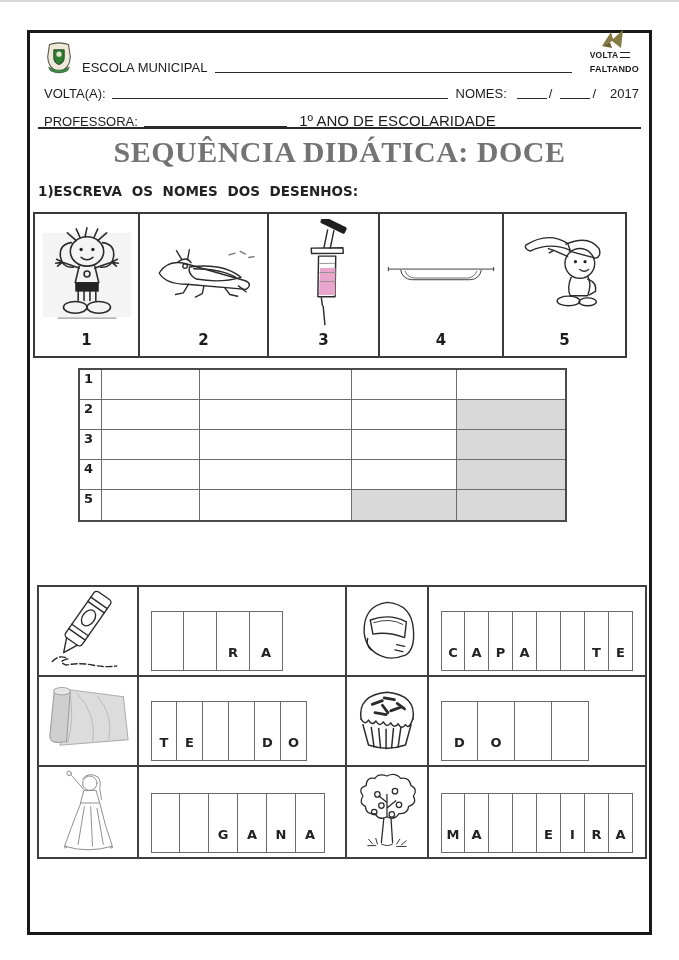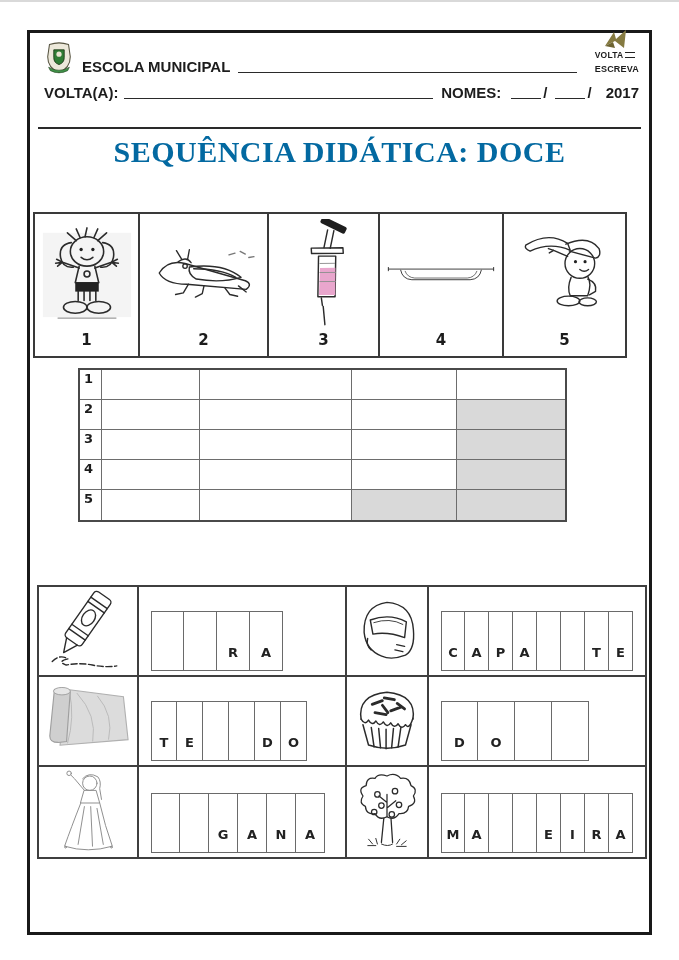--- a/index.html
+++ b/index.html
@@ -6,35 +6,35 @@
   .page{position:relative;width:679px;height:960px;background:#fff;overflow:hidden;
         font-family:"Liberation Sans",sans-serif;color:#1c1c1c;}
   .scan-edge-top{position:absolute;left:0;top:0;width:679px;height:2px;background:#d9d9d9;}
   .frame{position:absolute;left:27px;top:30px;width:619px;height:899px;border:3px solid #191919;background:#fff;}
 
   
   .hdr-row{position:absolute;left:14px;right:10px;display:flex;align-items:flex-end;}
   .hdr-row1{top:10px;height:32px;}
   .hdr-row2{top:46px;height:22px;}
   .hdr-row3{top:72px;height:24px;}
-  .blab{font-weight:bold;font-size:15px;white-space:nowrap;}
+  .blab{font-weight:normal;font-size:13px;white-space:nowrap;}
   .uline{border-bottom:1.6px solid #2a2a2a;height:15px;}
   .grow{flex:1;}
   .crest{margin-right:8px;}
   .vrlogo{display:flex;align-items:center;margin-left:10px;flex-direction:column;}
   .vrtxt{line-height:1;margin-left:2px;}
   .vrtiny{height:3px;border-top:1px solid #8a8a8a;width:34px;margin-bottom:1px;}
   .vrline1{font-size:8.5px;font-weight:bold;letter-spacing:.2px;display:flex;align-items:center;gap:2px;}
   .vrdash{display:inline-block;width:10px;height:4px;border-top:1px solid #222;border-bottom:1px solid #222;}
   .vrline2{font-size:9px;font-weight:bold;letter-spacing:.2px;}
   .ano{font-size:15px;white-space:nowrap;margin-left:8px;}
   .hdr-hr{position:absolute;left:8px;right:8px;top:94px;border-top:2px solid #2a2a2a;}
 
   .title{position:absolute;top:102px;left:0;right:0;text-align:center;
-         font-family:"Liberation Serif",serif;font-weight:bold;font-size:30px;letter-spacing:.5px;color:#0369a1;}
+         font-family:"Liberation Serif",serif;font-weight:bold;font-size:30px;letter-spacing:.5px;color:#737373;}
 
   .instr{position:absolute;font-family:"DejaVu Sans","Liberation Sans",sans-serif;
          font-weight:bold;font-size:13.5px;color:#222;white-space:nowrap;}
   .instr1{left:8px;top:150px;word-spacing:5px;}
   .instr2{left:6px;top:521px;word-spacing:1px;}
 
   
   .ex1{position:absolute;left:3px;top:179px;display:flex;border:2px solid #3a3a3a;background:#fff;}
   .ex1 .cell{border-right:2px solid #3a3a3a;height:142px;display:flex;flex-direction:column;align-items:center;box-sizing:border-box;}
   .ex1 .cell:last-child{border-right:none;}
@@ -87,41 +87,48 @@
         <svg width="24" height="22" viewBox="0 0 24 22">
           <path d="M1 17 L10 3 L12 10 L22 1 L20 19 L11 12 Z" fill="#857a41"></path>
           <path d="M1 17 L9 13 L11 19 Z" fill="#6d6331"></path>
         </svg>
         <span class="vrtxt">
           <span class="vrtiny"></span>
           <span class="vrline1">
               <span>VOLTA</span>
               <span class="vrdash"></span>
             </span>
-          <span class="vrline2">ESCREVA</span>
+          <span class="vrline2">FALTANDO</span>
         </span>
       </span>
     </div>
 
     <div class="hdr-row hdr-row2">
       <span class="blab">VOLTA(A):</span>
       <span class="uline grow" style="margin:0 8px 2px 6px;"></span>
       <span class="blab">NOMES:</span>
       <span class="uline" style="width:30px;margin:0 2px 2px 10px;"></span>
       <span class="blab">/</span>
       <span class="uline" style="width:30px;margin:0 2px 2px 8px;"></span>
       <span class="blab">/</span>
       <span class="blab" style="margin-left:14px;">2017</span>
     </div>
 
+    <div class="hdr-row hdr-row3">
+      <span class="blab">PROFESSORA:</span>
+      <span class="uline" style="flex:1;max-width:285px;margin:0 4px 2px 6px;"></span>
+      <span class="ano">1º ANO DE ESCOLARIDADE</span>
+      <span class="grow"></span>
+    </div>
 
     <div class="hdr-hr"></div>
 
     <div class="title">SEQUÊNCIA DIDÁTICA: DOCE</div>
 
+    <div class="instr instr1">1)ESCREVA OS NOMES DOS DESENHOS:</div>
 
     <div class="ex1" id="ex1-cells">
         <div class="cell" style="width: 105px;">
           <div class="pic">
             <svg width="98" height="104" viewBox="0 0 100 106">
    <rect x="5" y="12" width="90" height="86" fill="#f4f4f4"></rect>
    <g stroke="#2b2b2b" fill="none" stroke-width="1.6" stroke-linecap="round" stroke-linejoin="round">
     <path d="M50 7 L48 16 M39 8 L43 17 M61 8 L57 17 M30 12 L39 20 M70 12 L61 20"></path>
     <path d="M34 22 q-13 2 -11 15 q2 11 13 10"></path>
                 <path d="M66 22 q13 2 11 15 q-2 11 -13 10"></path>

